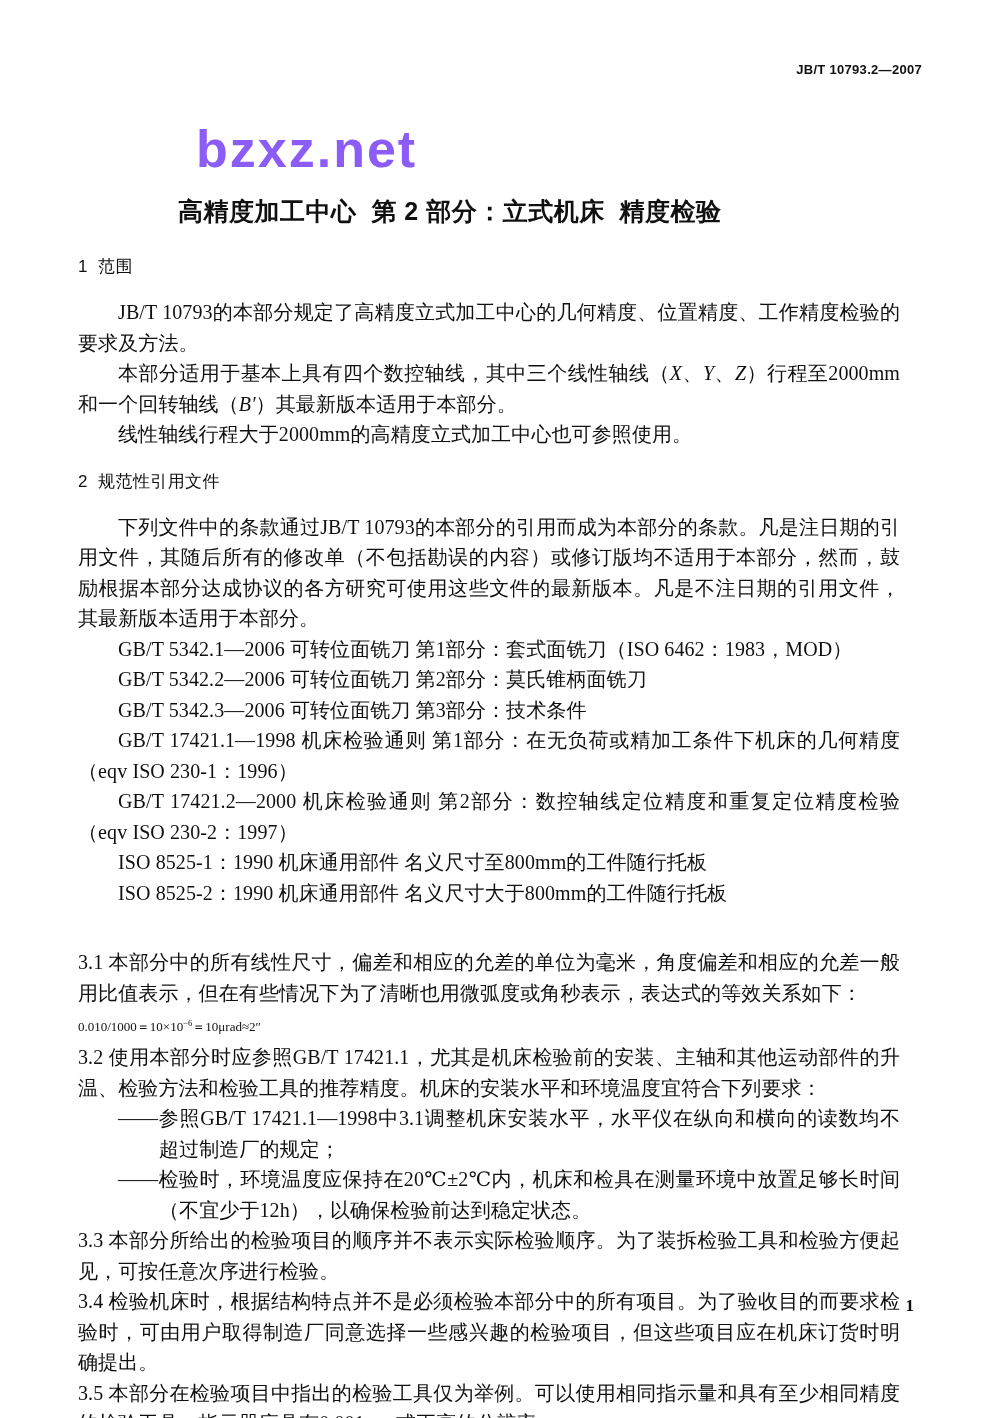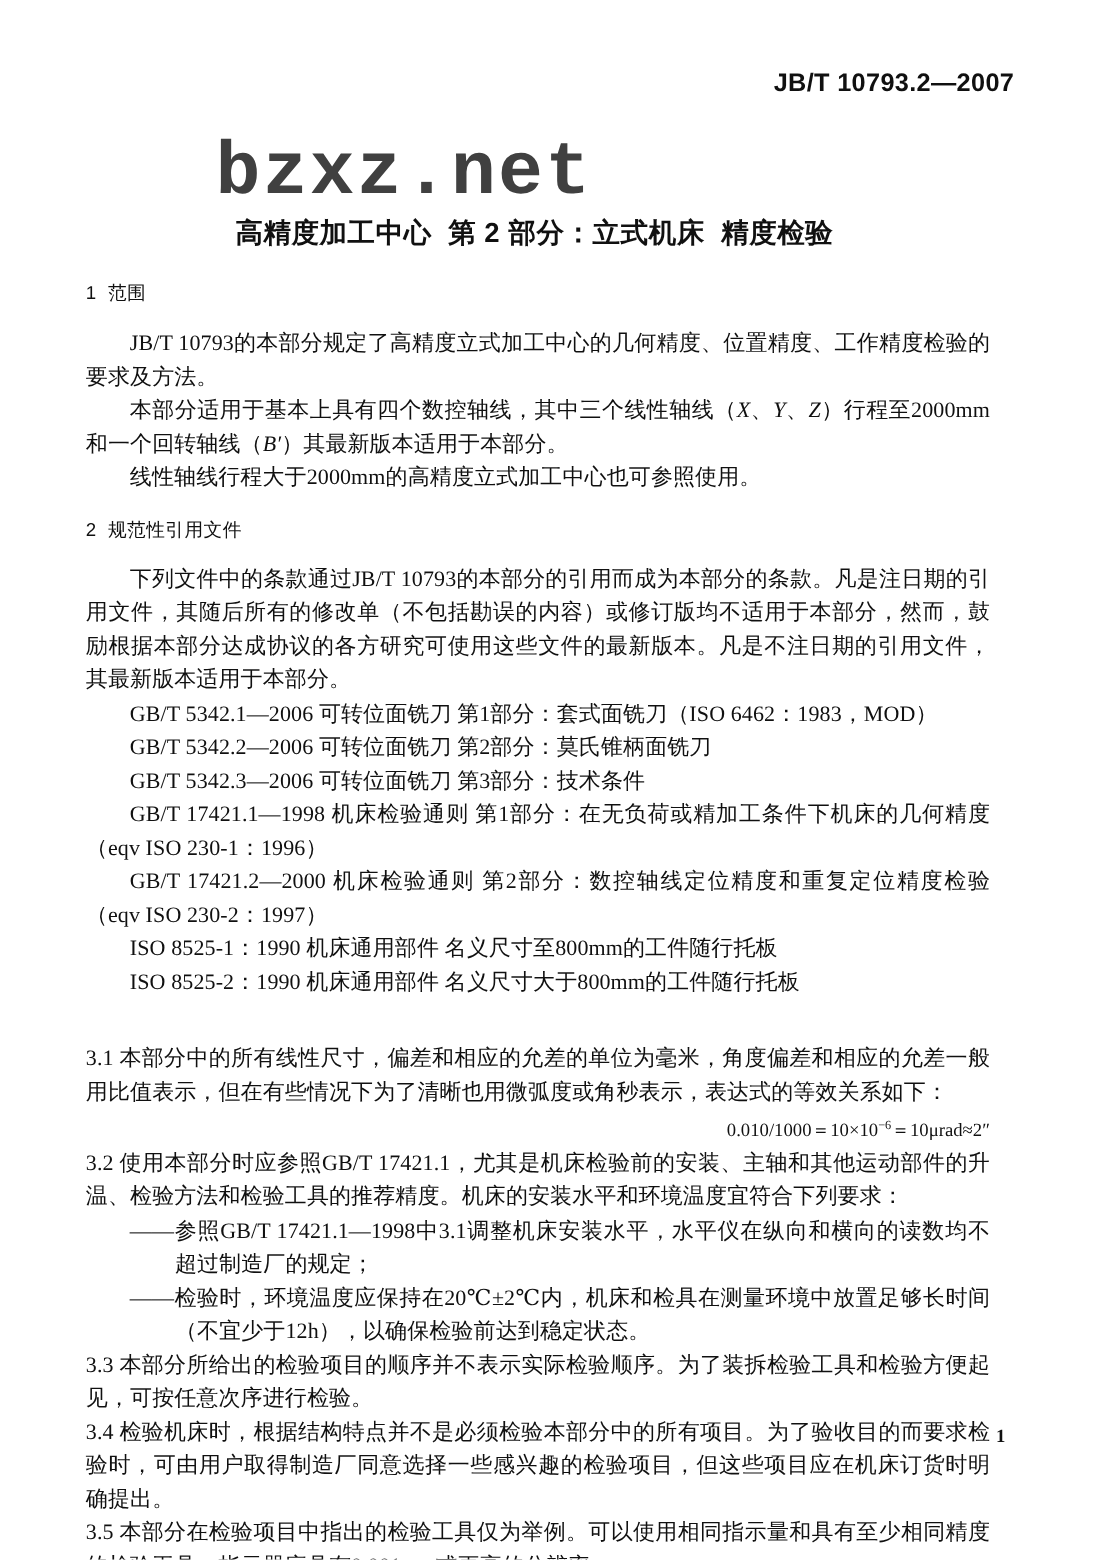--- a/index.html
+++ b/index.html
@@ -17,56 +17,55 @@
     overflow: hidden;
     font-family: "Liberation Serif", "DejaVu Serif", serif;
     color: #101010;
   }
 
   
   .watermark {
     position: absolute;
     left: 196px;
     top: 119px;
-    font-family: Liberation Mono, monospace;
+    font-family: Liberation Sans, sans-serif;
     font-weight: 700;
-    font-size: 68px;
+    font-size: 52px;
     letter-spacing: 2px;
-    color: #404040;
+    color: #8b5cf6;
     user-select: none;
     white-space: nowrap;
     z-index: 0;
   }
 
   .layer { position: relative; z-index: 2; }
 
   
   .doc-header {
     position: absolute;
     top: 62px;
     right: 78px;
     font-family: "Liberation Sans", sans-serif;
     font-weight: 700;
-    font-size: 23px;
+    font-size: 13px;
     letter-spacing: 0.3px;
     white-space: nowrap;
   }
 
   
   .doc-title {
     position: absolute;
     top: 178px;
     left: 178px;
     width: 700px;
     font-family: "Liberation Sans", sans-serif;
     font-weight: 700;
     font-size: 25px;
     letter-spacing: 0.5px;
     white-space: pre;
-    margin-left: 36px;
   }
 
   
   .body {
     position: absolute;
     left: 78px;
     top: 255px;
     width: 822px;
   }
 
@@ -91,23 +90,23 @@
     text-justify: inter-ideograph;
     letter-spacing: 0.1px;
   }
   p.indent   { text-indent: 2em; }
   p.refline  { text-indent: 2em; }
   p.dash     { padding-left: 4.05em; text-indent: -2.05em; }
 
   p.formula {
     margin: 0;
     padding: 0;
-    font-size: 17px;
+    font-size: 13px;
     line-height: 31px;
-    text-align: right;
+    text-align: left;
     font-family: "Liberation Serif", serif;
   }
   .formula sup { font-size: 0.66em; vertical-align: super; }
 
   i.var { font-style: italic; font-family: "Liberation Serif", serif; }
   .lat  { font-family: "Liberation Serif", serif; }
 
   
   .page-number {
     position: absolute;

